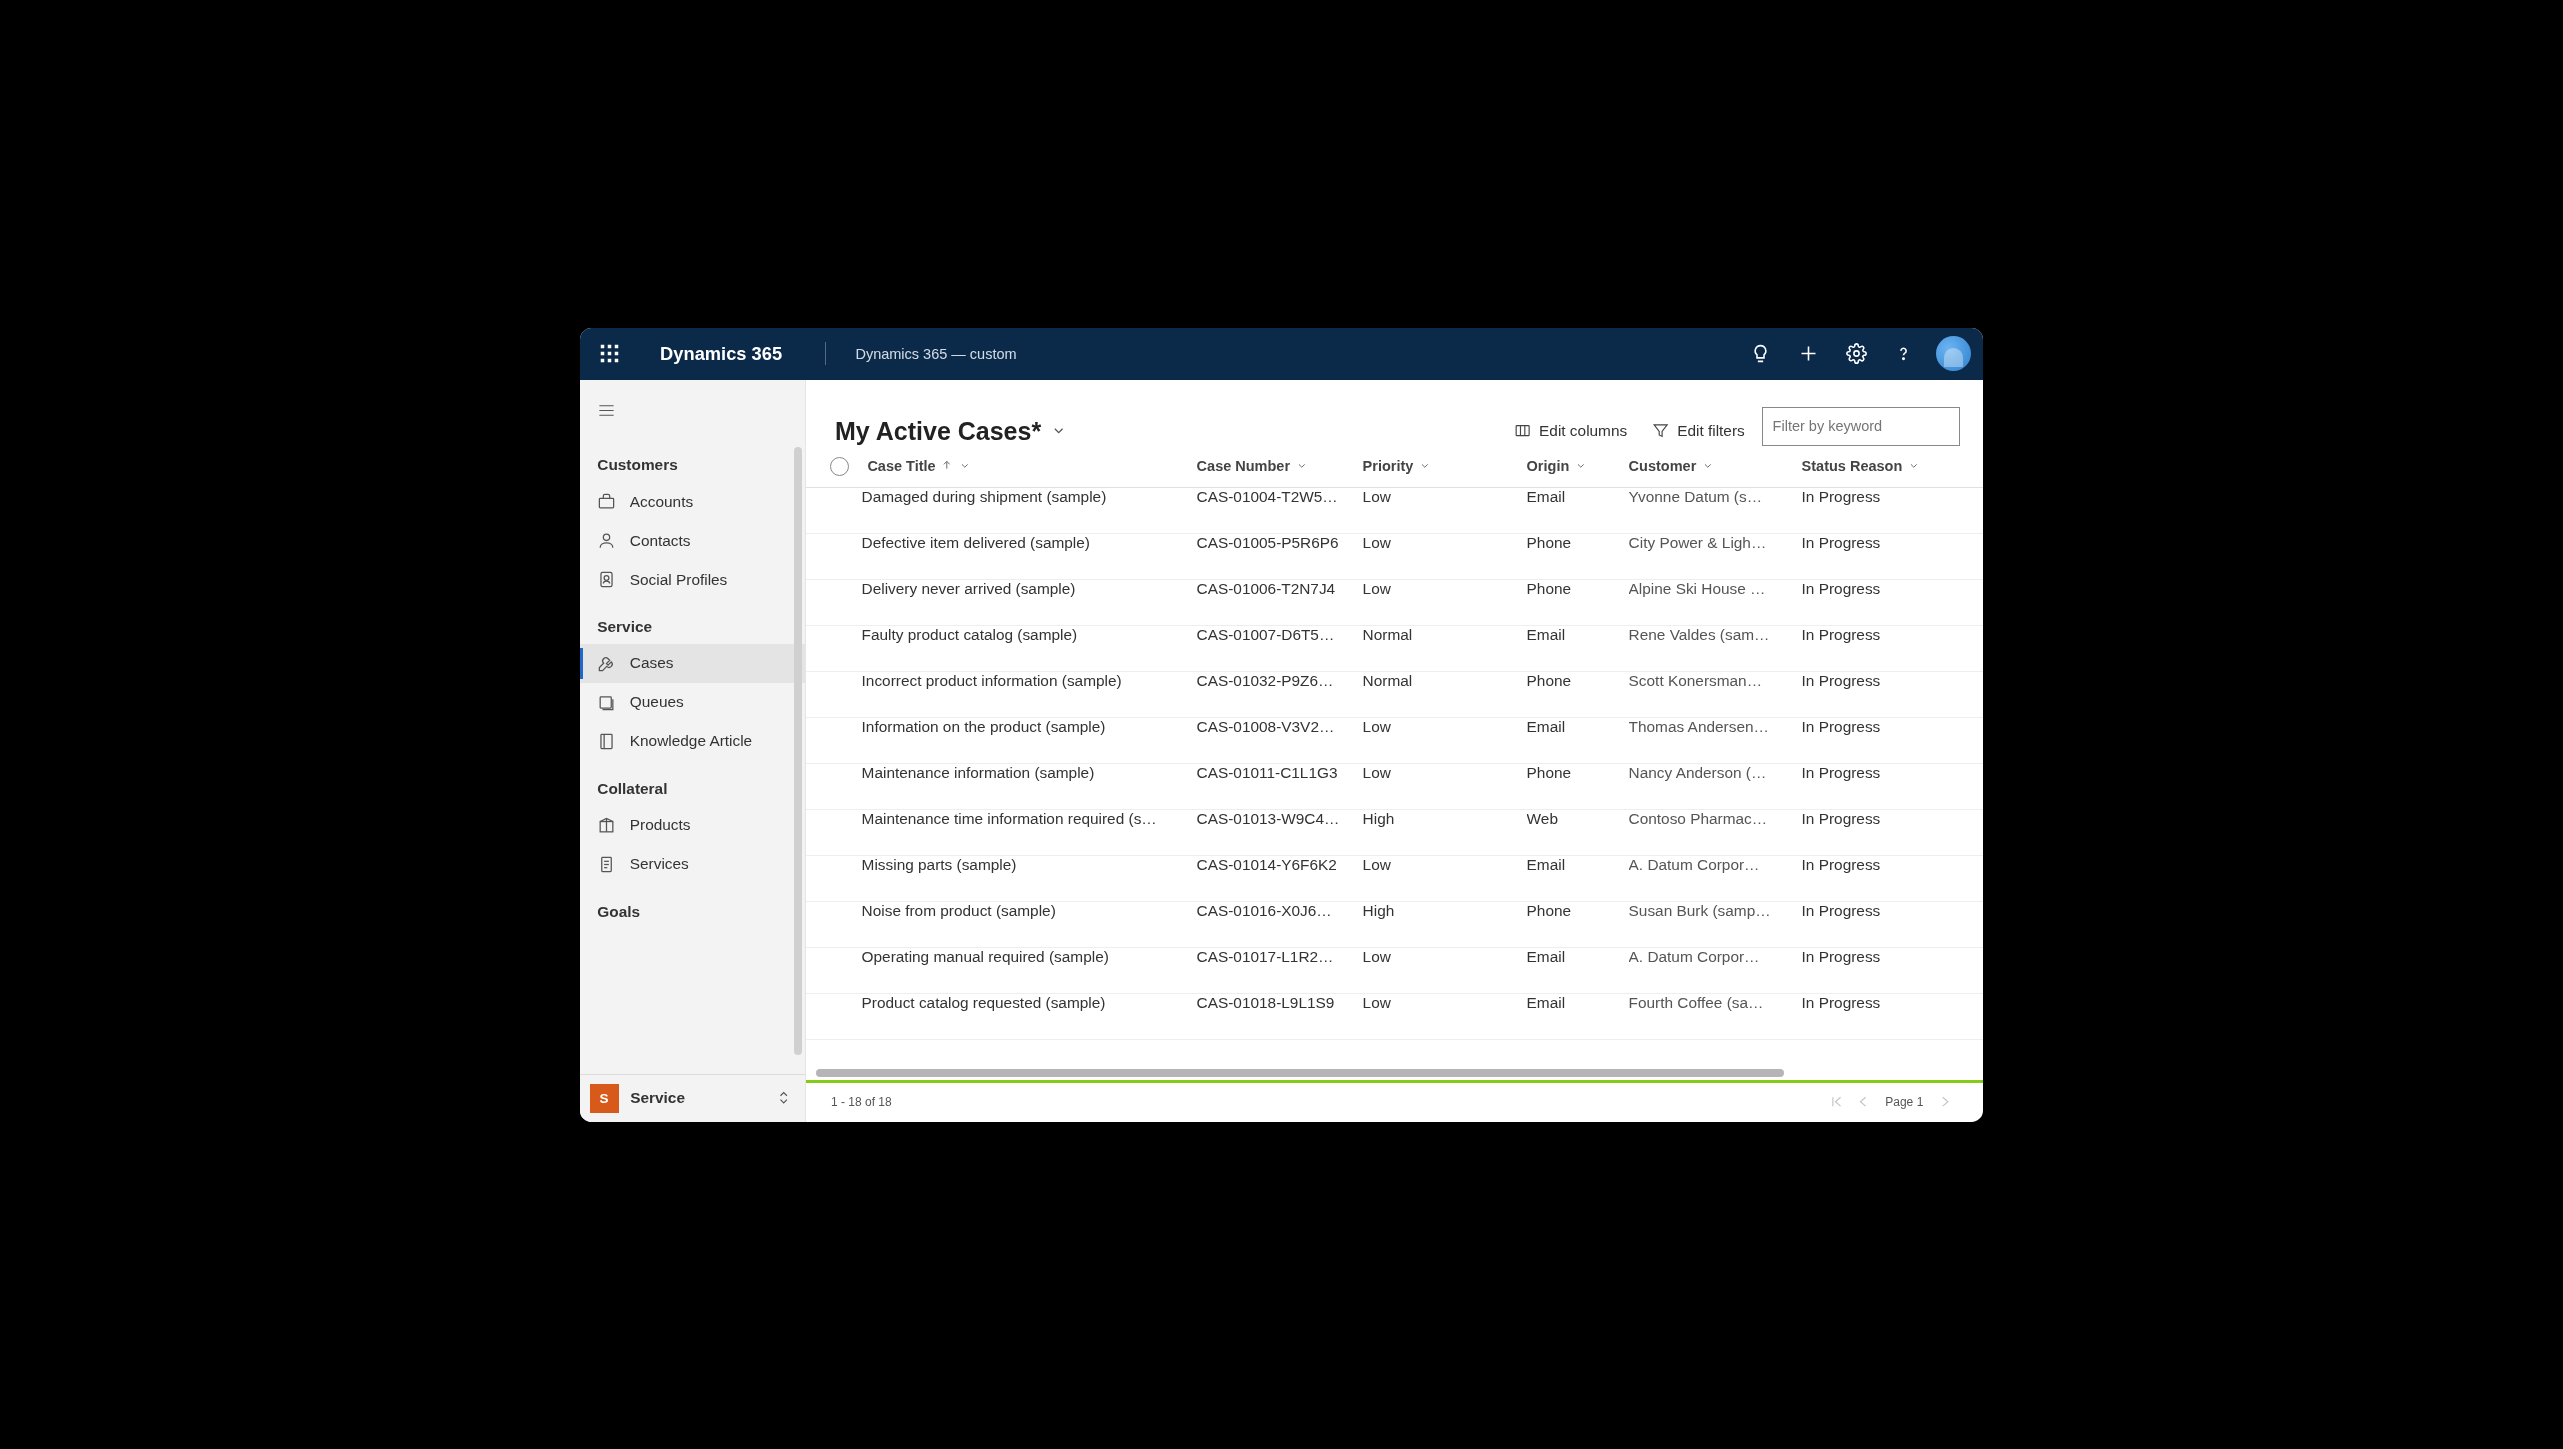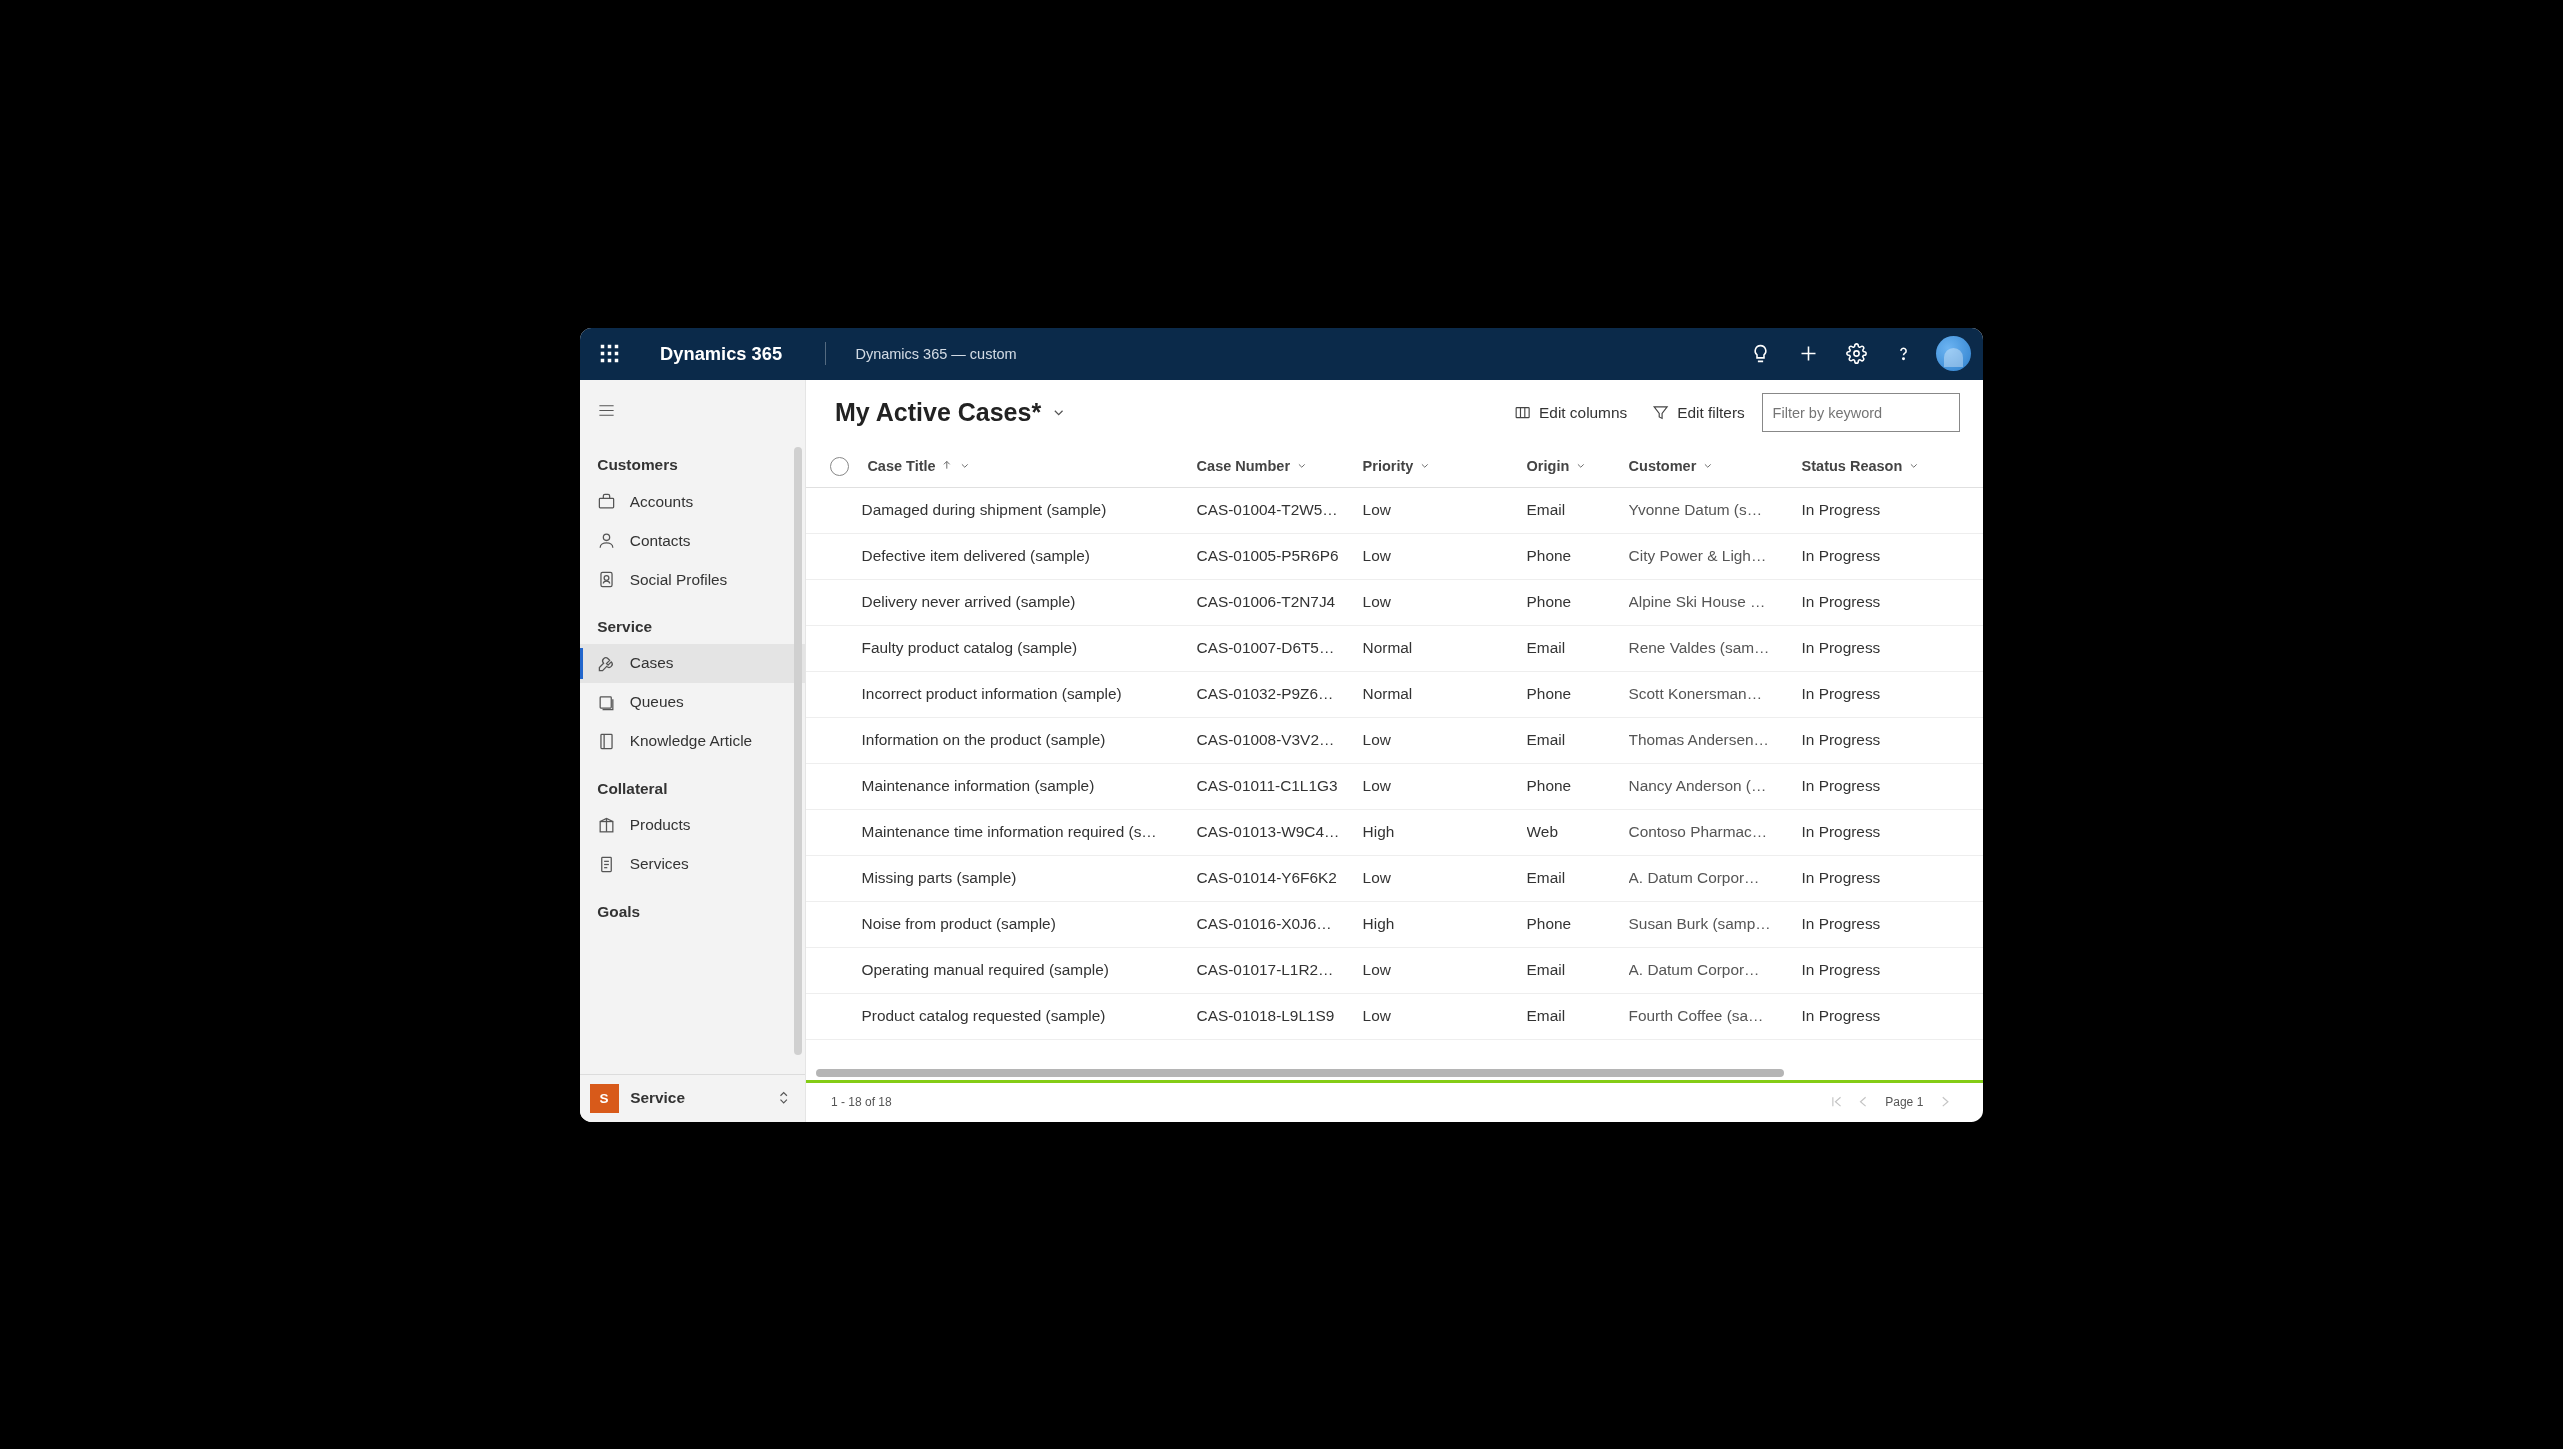--- a/index.html
+++ b/index.html
@@ -42,21 +42,21 @@
   .sidebar-scrollbar { position:absolute; right:2.9px; top:67px; bottom:67px; width:7.7px; background:#d0d0d0; border-radius:3.9px; }
 
   .area-picker { height: 48px; border-top: 1px solid #dcdcdc; display:flex; align-items:center; padding: 0 13.5px 0 9.6px; cursor:pointer; gap:11.6px;}
   .area-badge { width: 29px; height: 29px; background: #d85a1a; color:#fff; font-weight:600; display:flex; align-items:center; justify-content:center; font-size:13.5px; }
   .area-name { font-size:15.4px; font-weight:600; color:#333; }
   .area-picker svg { margin-left:auto; width:15.4px; height:15.4px; stroke:#555; fill:none; stroke-width:1.8;}
 
   
   .main { flex:1; display:flex; flex-direction:column; min-width:0; }
 
-  .toolbar { height: 66px; display: flex; align-items: center; padding: 0 23px 0 29px; gap: 9.6px; }
+  .toolbar { height: 66px; display: flex; align-items: flex-end; padding: 0 23px 0 29px; gap: 9.6px; }
   .view-title { font-size: 25px; font-weight: 600; color:#222; display:flex; align-items:center; gap:9.6px; cursor:pointer;}
   .view-title svg { width:15.4px; height:15.4px; stroke:#555; fill:none; stroke-width:2;}
   .toolbar-spacer { flex:1; }
   .tbtn { display:flex; align-items:center; gap:7.7px; font-size:15.4px; color:#333; cursor:pointer; padding: 5.8px 7.7px;}
   .tbtn svg { width:17.3px; height:17.3px; stroke:#444; fill:none; stroke-width:1.6;}
   .filter-input { width: 198px; height: 39px; border:1px solid #888; padding:0 9.6px; font-size:14.5px; color:#444; }
 
   
   .grid-wrap { flex:1; min-height:0; display:flex; flex-direction:column; }
   .grid-header { display:flex; align-items:center; height:42px; border-bottom:1px solid #e0e0e0; font-size:14.5px; color:#555; padding-left:11.6px; }
@@ -70,21 +70,21 @@
   .c-title { width: 335px; }
   .c-number { width: 166px; }
   .c-priority { width: 164px; }
   .c-origin { width: 102px; }
   .c-customer { width: 173px; }
   .c-status { width: 125px; }
   .grid-header .col { height:100%; }
   .grid-header .c-title{ padding-left: 5.8px; }
 
   .grid-rows { flex:1; overflow:hidden; position:relative; }
-  .row { display:flex; align-items:center; height:46px; border-bottom:1px solid #eee; font-size:15.4px; color:#333; padding-left:11.6px; cursor:pointer;}
+  .row { display:flex; align-items:flex-start; height:46px; border-bottom:1px solid #eee; font-size:15.4px; color:#333; padding-left:11.6px; cursor:pointer;}
   .row .col { overflow:hidden; text-overflow:ellipsis; white-space:nowrap; }
   .row .col-check { width:44px; }
   .customer-cell { color:#555; }
 
   .hscroll { height: 13.5px; margin: 0 9.6px 0 9.6px; position:relative;}
   .hscroll-thumb { position:absolute; left:0; top:2.9px; height:7.7px; width: 968px; background:#b5b5b5; border-radius:3.9px; }
 
   .pager { height: 42px; display:flex; align-items:center; padding: 0 25px; font-size:12px; color:#555; border-top:3px solid #84cc16;}
   .pager-spacer { flex:1;}
   .pager-btn { width:27px; height:27px; display:flex; align-items:center; justify-content:center; cursor:pointer; opacity:.8;}

